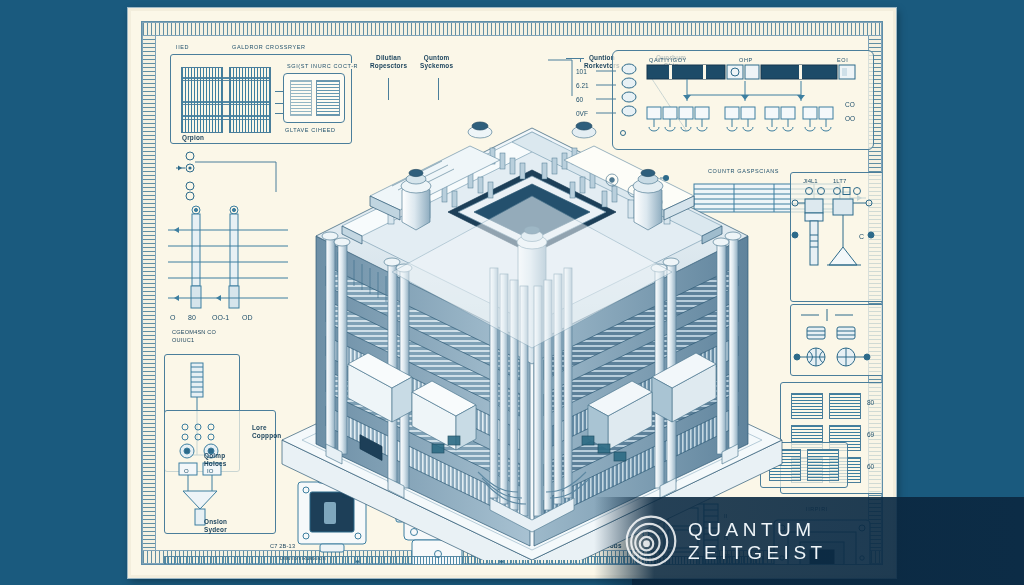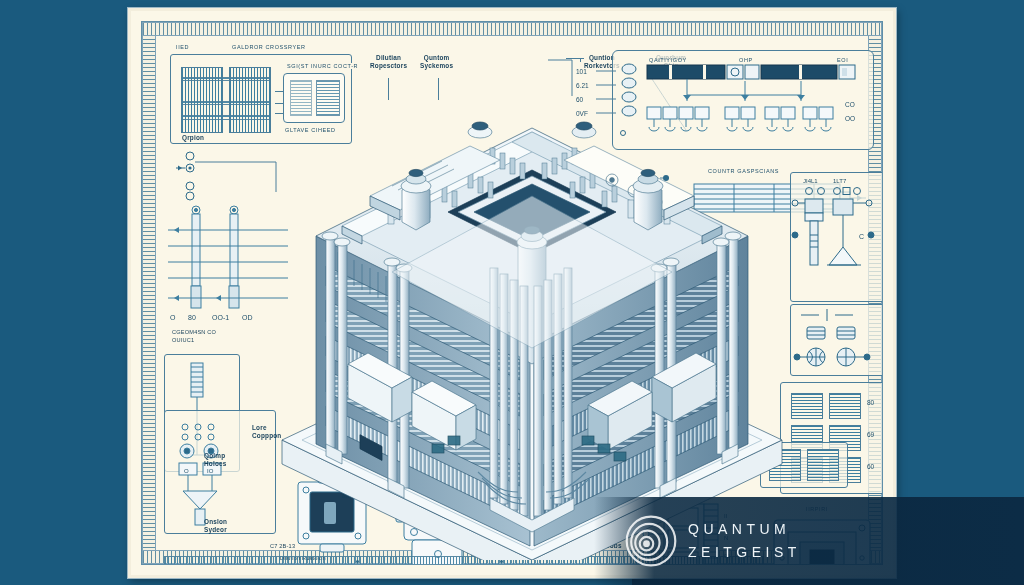--- a/index.html
+++ b/index.html
@@ -86,21 +86,21 @@
   #machine{ position:absolute; left:100px; top:18px; width:580px; height:520px; }
 
   
   #watermark{
     position:absolute; right:0; bottom:0; width:430px; height:88px;
     background:linear-gradient(to right, rgba(8,38,62,0) 0%, rgba(10,40,64,.88) 14%, rgba(12,44,70,.94) 100%);
     display:flex; align-items:center; gap:10px; padding-left:30px;
     pointer-events:none;
   }
   #wm-logo{ width:54px; height:54px; flex:0 0 54px; opacity:.9; }
-  #wm-text{ color:#eef4f8; font-size:14px; letter-spacing:4.5px;
+  #wm-text{ color:#eef4f8; font-size:19px; letter-spacing:4.5px;
             line-height:23px; font-weight:400; }
   #wm-text .l2{ display:block; }
   #band{
     position:absolute; left:632px; right:0; bottom:0; height:88px;
     background:#0d2c47;
   }
 </style>
 </head>
 <body>
 

